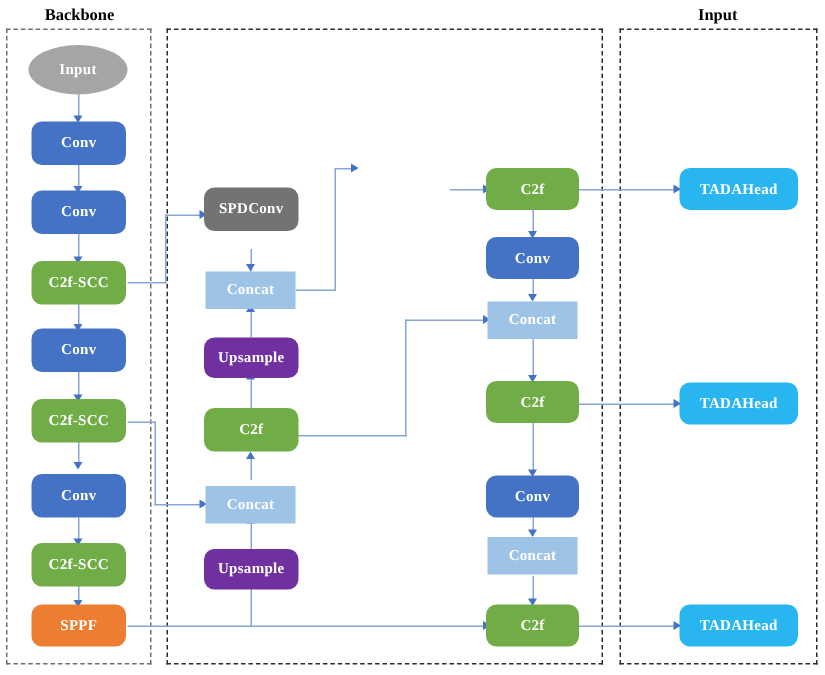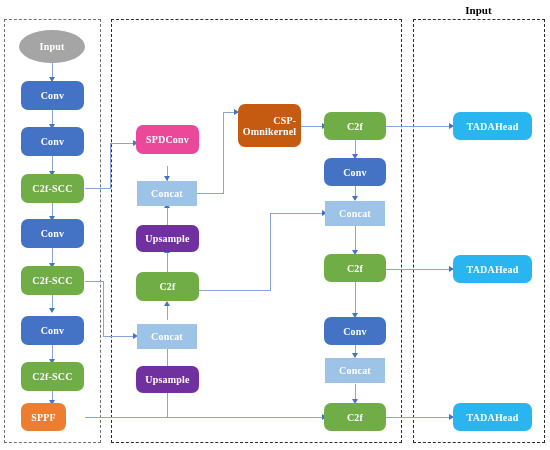--- a/index.html
+++ b/index.html
@@ -80,20 +80,21 @@
     border-top: 3.6px solid transparent;
     border-bottom: 3.6px solid transparent;
     border-left: 5px solid #4472C4;
   }
 </style>
 </head>
 <body>
 
 <div id="canvas">
 
+  <div class="section-title" style="left:3px; top:3px; width:100px;">Backbone</div>
   <div class="section-title" style="left:412px; top:3px; width:133px;">Input</div>
 
   <div class="panel gray" style="left:4px; top:19px; width:97px; height:424px;"></div>
   <div class="panel" style="left:111px; top:19px; width:291px; height:424px;"></div>
   <div class="panel" style="left:413px; top:19px; width:132px; height:424px;"></div>
 
   <div class="seg v" style="left:52px; top:62px; height:18px;"></div>
   <div class="arrow down" style="left:49px; top:77px;"></div>
 
   <div class="seg v" style="left:52px; top:110px; height:17px;"></div>
@@ -206,47 +207,43 @@
   </div>
   <div class="node" style="left:21px; top:266px; width:63px; height:29px; background:#70AD47;">
     <span>C2f-SCC</span>
   </div>
   <div class="node" style="left:21px; top:316px; width:63px; height:29px; background:#4472C4;">
     <span>Conv</span>
   </div>
   <div class="node" style="left:21px; top:362px; width:63px; height:29px; background:#70AD47;">
     <span>C2f-SCC</span>
   </div>
-  <div class="node" style="left:21px; top:403px; width:45px; height:28px; background:#ED7D31;">
+  <div class="node" style="left:21px; top:403px; width:63px; height:28px; background:#ED7D31;">
     <span>SPPF</span>
   </div>
 
-  <div class="node" style="left:136px; top:125px; width:63px; height:29px; background:#ec4899;">
+  <div class="node" style="left:136px; top:125px; width:63px; height:29px; background:#737373;">
     <span>SPDConv</span>
   </div>
   <div class="node sharp" style="left:137px; top:181px; width:60px; height:25px; background:#9DC3E6;">
     <span>Concat</span>
   </div>
   <div class="node" style="left:136px; top:225px; width:63px; height:27px; background:#7030A0;">
     <span>Upsample</span>
   </div>
   <div class="node" style="left:136px; top:272px; width:63px; height:29px; background:#70AD47;">
     <span>C2f</span>
   </div>
   <div class="node sharp" style="left:137px; top:324px; width:60px; height:25px; background:#9DC3E6;">
     <span>Concat</span>
   </div>
   <div class="node" style="left:136px; top:366px; width:63px; height:27px; background:#7030A0;">
     <span>Upsample</span>
   </div>
 
-  <div class="node" style="left:238px; top:104px; width:63px; height:43px; background:#C55A11; white-space:pre-line;">
-    <span>CSP-
-Omnikernel</span>
-  </div>
 
   <div class="node" style="left:324px; top:112px; width:62px; height:28px; background:#70AD47;">
     <span>C2f</span>
   </div>
   <div class="node" style="left:324px; top:158px; width:62px; height:28px; background:#4472C4;">
     <span>Conv</span>
   </div>
   <div class="node sharp" style="left:325px; top:201px; width:60px; height:25px; background:#9DC3E6;">
     <span>Concat</span>
   </div>

